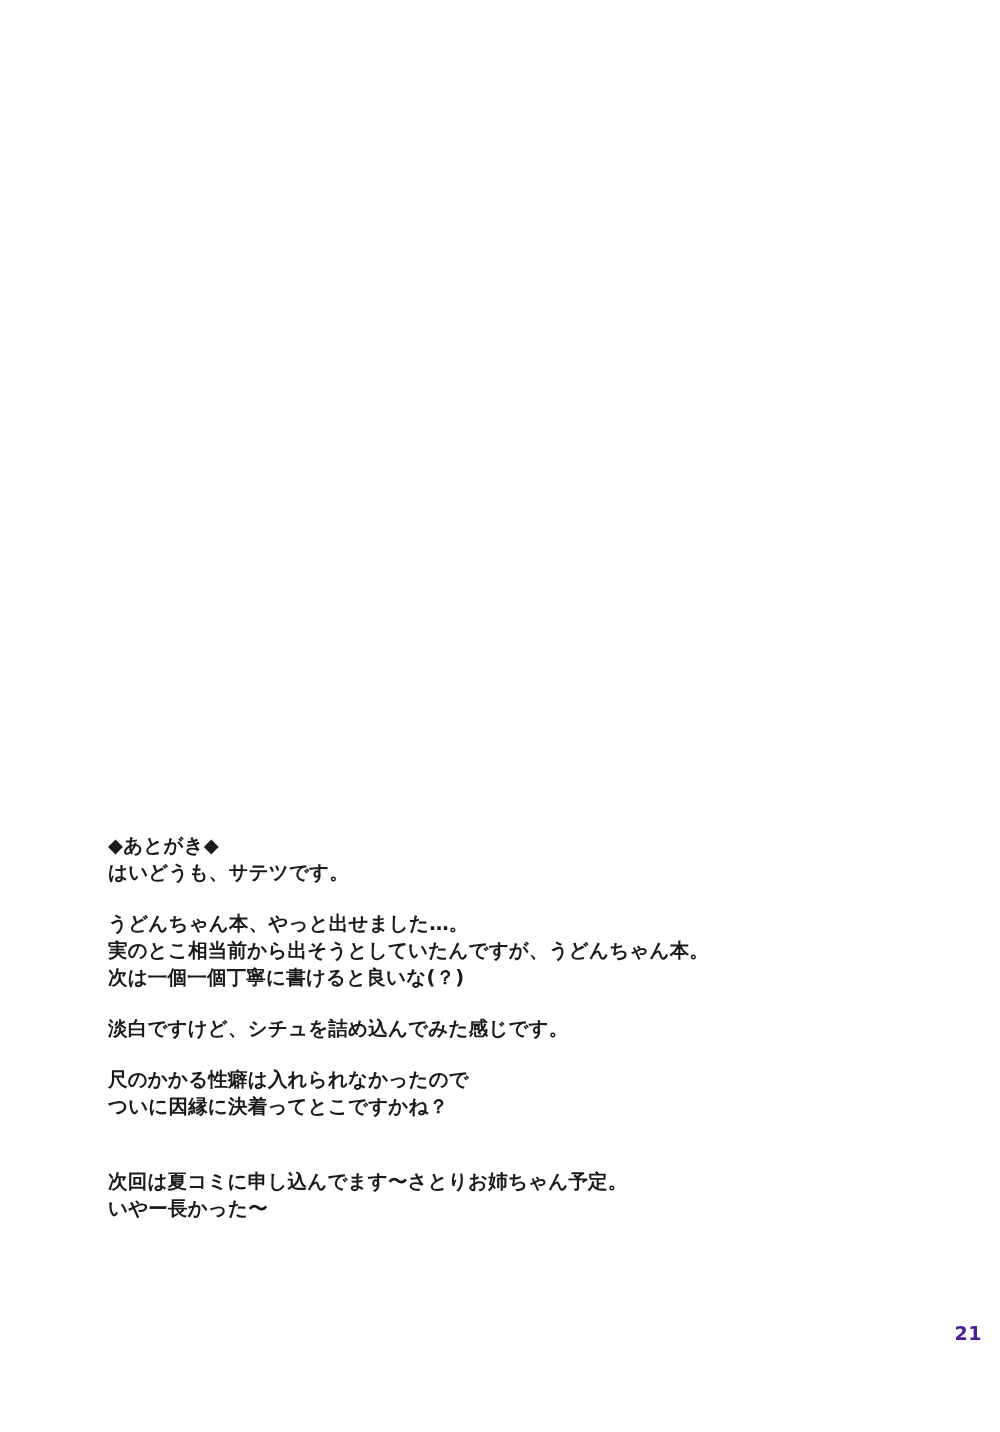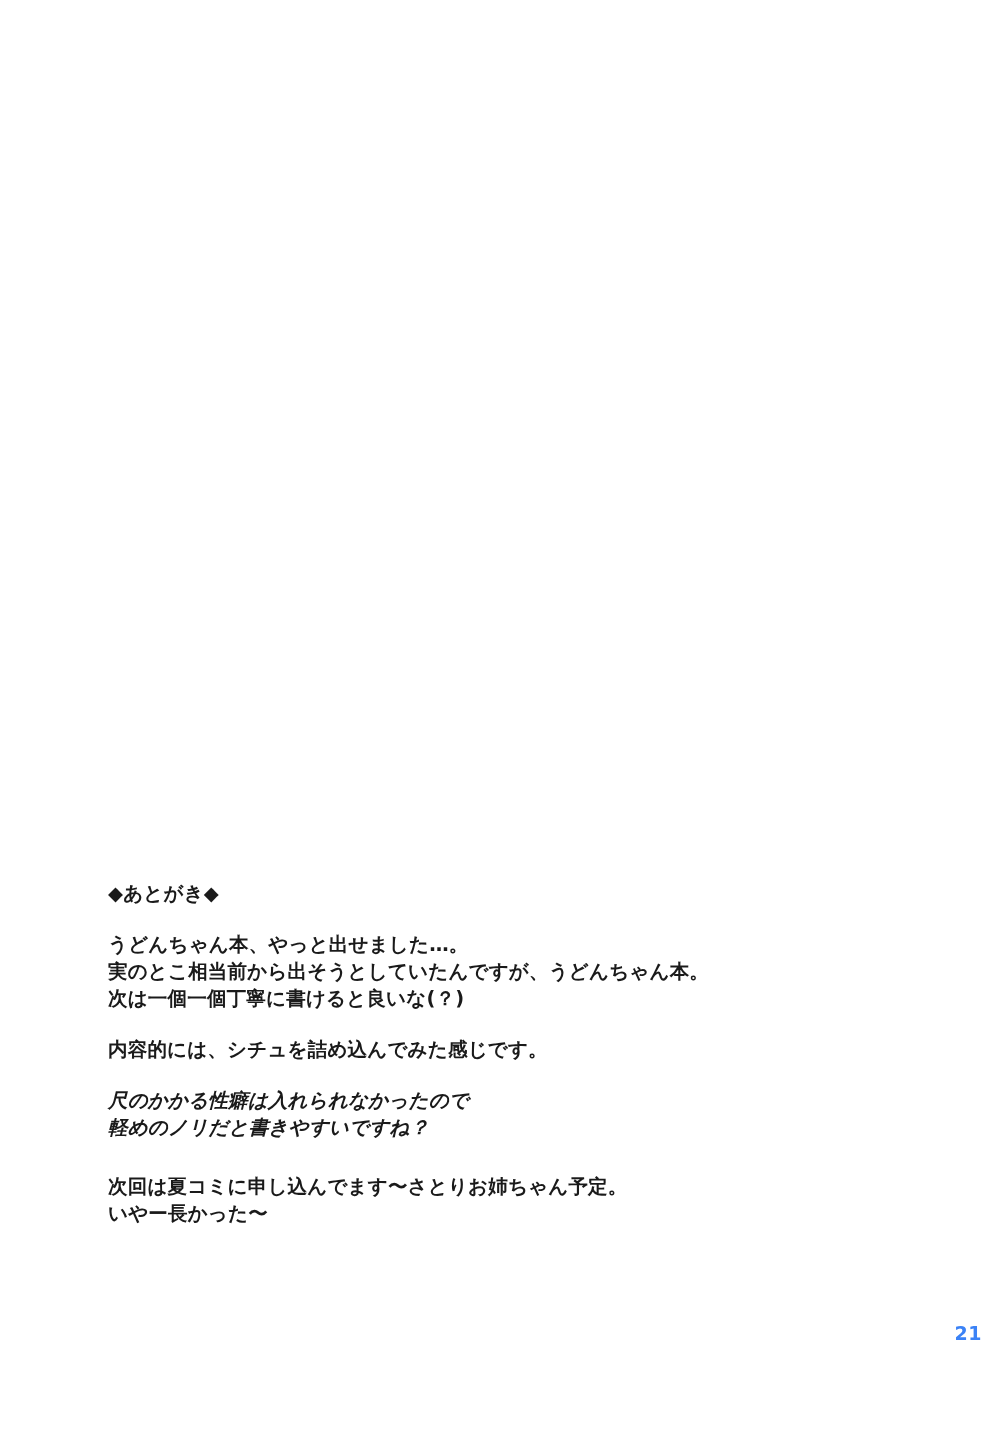--- a/index.html
+++ b/index.html
@@ -11,21 +11,21 @@
     position: relative;
     width: 1000px;
     height: 1432px;
     background: #ffffff;
     overflow: hidden;
     font-family: "DejaVu Sans", "Liberation Sans", sans-serif;
   }
   .afterword {
     position: absolute;
     left: 108px;
-    top: 880px;
+    top: 832px;
     width: 760px;
     color: #111111;
   }
   .block {
     margin: 0 0 24px 0;
   }
   .block:last-child {
     margin-bottom: 7px;
   }
   .line {
@@ -33,57 +33,57 @@
     line-height: 27px;
     letter-spacing: 0.2px;
     white-space: pre;
     font-weight: 600;
     color: #1a1a1a;
   }
   .heading .line {
     font-weight: 700;
   }
   .gap-large {
-    margin-bottom: 32px;
-    font-style: italic;
+    margin-bottom: 48px;
   }
   .page-number {
     position: absolute;
     right: 18px;
     bottom: 88px;
     font-size: 19px;
-    color: #3b82f6;
+    color: #4c1d95;
     font-weight: 600;
     letter-spacing: 0.5px;
   }
 </style>
 </head>
 <body>
 
 <div class="page">
 
   <div class="afterword">
 
     <div class="block heading">
       <div class="line">◆あとがき◆</div>
+      <div class="line">はいどうも、サテツです。</div>
     </div>
 
     <div class="block">
       <div class="line">うどんちゃん本、やっと出せました…。</div>
       <div class="line">実のとこ相当前から出そうとしていたんですが、うどんちゃん本。</div>
       <div class="line">次は一個一個丁寧に書けると良いな(？)</div>
     </div>
 
     <div class="block">
-      <div class="line">内容的には、シチュを詰め込んでみた感じです。</div>
+      <div class="line">淡白ですけど、シチュを詰め込んでみた感じです。</div>
     </div>
 
     <div class="block gap-large">
       <div class="line">尺のかかる性癖は入れられなかったので</div>
-      <div class="line">軽めのノリだと書きやすいですね？</div>
+      <div class="line">ついに因縁に決着ってとこですかね？</div>
     </div>
 
     <div class="block">
       <div class="line">次回は夏コミに申し込んでます〜さとりお姉ちゃん予定。</div>
       <div class="line">いやー長かった〜</div>
     </div>
 
   </div>
 
   <div class="page-number">21</div>

